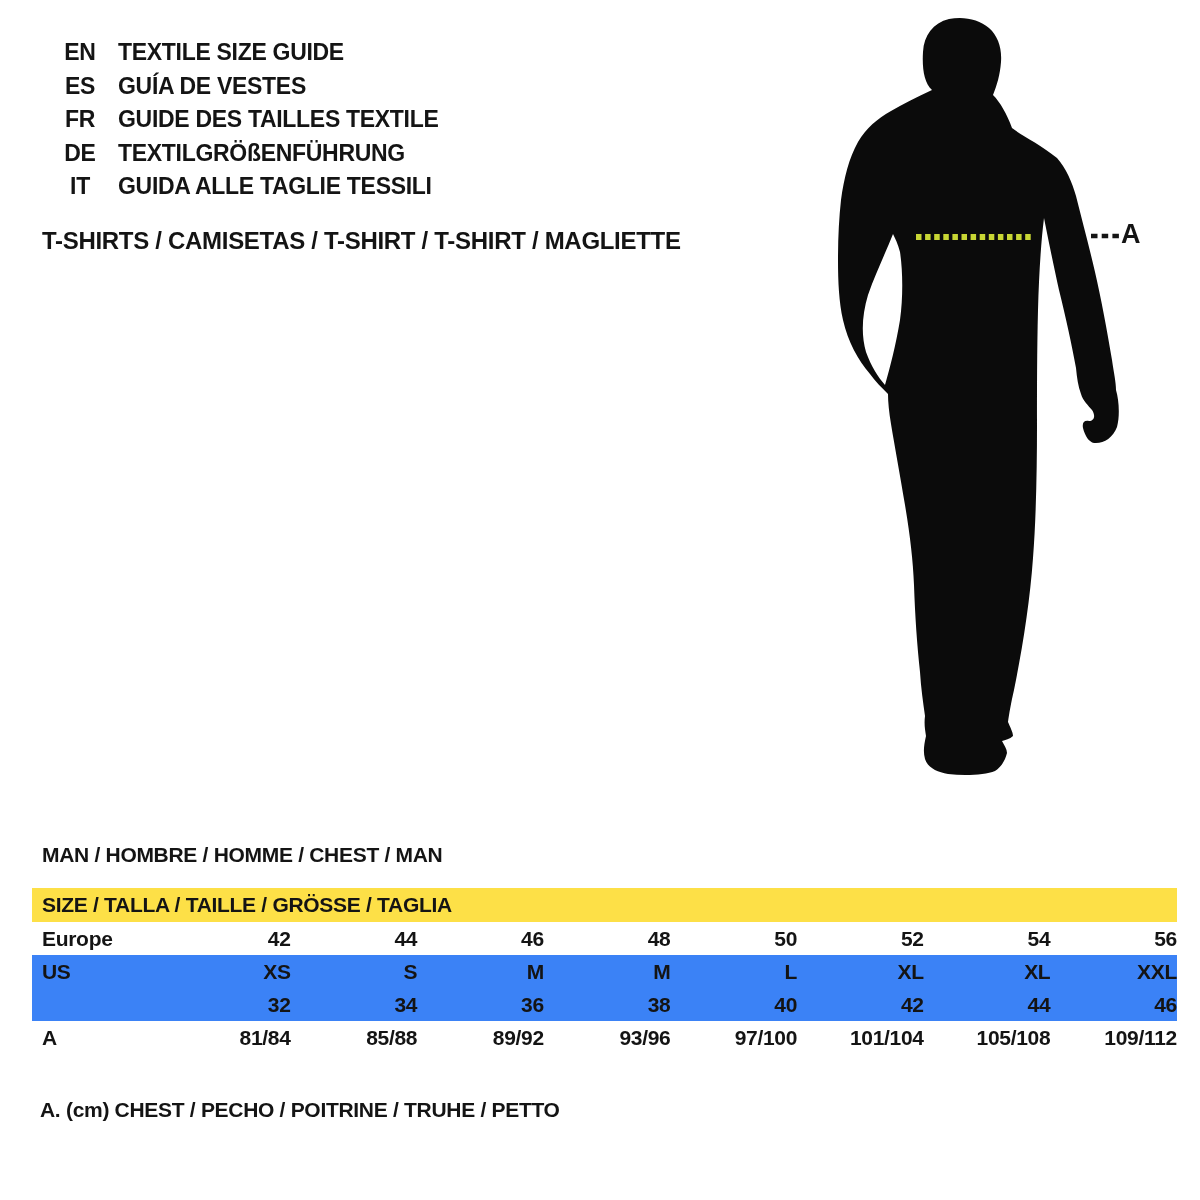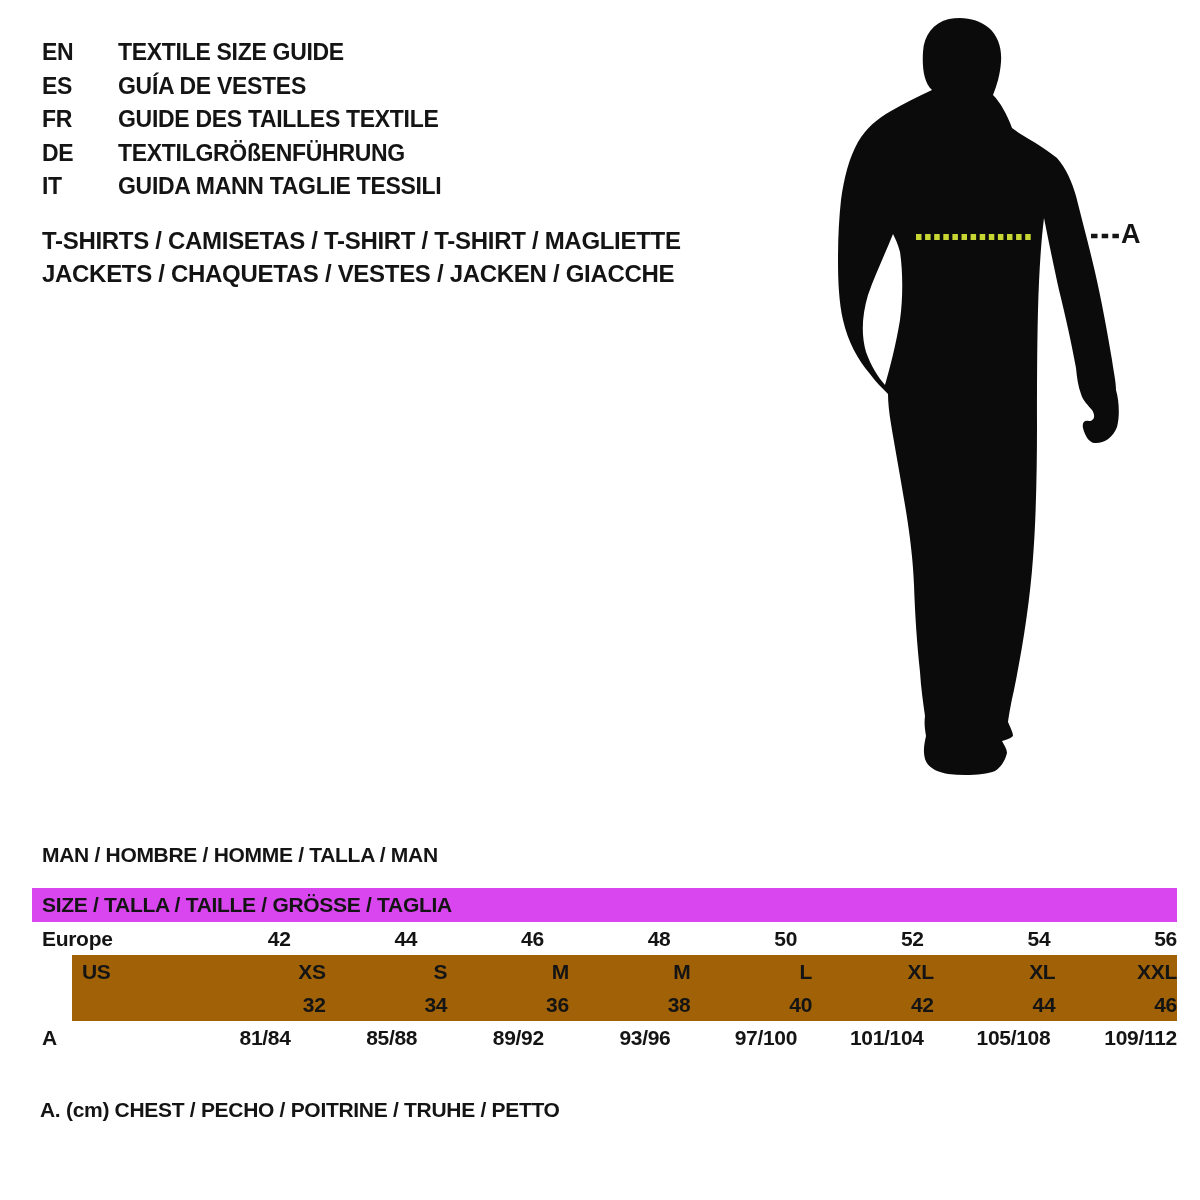--- a/index.html
+++ b/index.html
@@ -9,33 +9,33 @@
     background:#ffffff;
     font-family:"Liberation Sans","DejaVu Sans",sans-serif;
     font-weight:700;
     color:#141414;
     letter-spacing:-0.3px;
     overflow:hidden;
   }
   
   .lang-list{position:absolute;left:42px;top:36px;}
   .lang-row{display:flex;line-height:33.5px;font-size:23px;}
-  .lang-code{width:76px;flex:0 0 76px;}
+  .lang-code{width:76px;flex:0 0 76px;text-align:center;}
   
   .categories{position:absolute;left:42px;top:224px;font-size:24px;line-height:33px;}
   
   .figure-svg{position:absolute;left:820px;top:0px;width:320px;height:800px;}
   .measure-label{position:absolute;left:1121px;top:219px;font-size:27px;letter-spacing:0;}
   
   .section-title{position:absolute;left:42px;top:843px;font-size:21px;}
   
   .size-table{position:absolute;left:32px;top:888px;width:1145px;font-size:21px;}
-  .thead{height:34px;background:#d946ef;display:flex;align-items:center;padding-left:10px;box-sizing:border-box;font-size:21px;}
+  .thead{height:34px;background:#fde047;display:flex;align-items:center;padding-left:10px;box-sizing:border-box;font-size:21px;}
   .trow{display:grid;grid-template-columns:132px repeat(8,1fr);height:33px;align-items:center;}
-  .trow.stripe{background:#a16207;margin-left:40px;}
+  .trow.stripe{background:#3b82f6;}
   .trow .lbl{padding-left:10px;text-align:left;}
   .trow .val{text-align:right;}
   
   .footnote{position:absolute;left:40px;top:1098px;font-size:21px;}
 </style>
 </head>
 <body>
 
 <div class="canvas">
 
@@ -51,27 +51,26 @@
     <div class="lang-row">
       <span class="lang-code">FR</span>
       <span class="lang-title">GUIDE DES TAILLES TEXTILE</span>
     </div>
     <div class="lang-row">
       <span class="lang-code">DE</span>
       <span class="lang-title">TEXTILGRÖßENFÜHRUNG</span>
     </div>
     <div class="lang-row">
       <span class="lang-code">IT</span>
-      <span class="lang-title">GUIDA MANN TAGLIE TESSILI</span>
+      <span class="lang-title">GUIDA ALLE TAGLIE TESSILI</span>
     </div>
   </div>
 
   <div class="categories">
     <div>T-SHIRTS / CAMISETAS / T-SHIRT / T-SHIRT / MAGLIETTE</div>
-    <div>JACKETS / CHAQUETAS / VESTES / JACKEN / GIACCHE</div>
   </div>
 
   <svg class="figure-svg" viewBox="820 0 320 800">
     <path d="M 932,90
          C 924,83 922,68 923,52
          C 924,35 933,23 949,19
          C 963,16 979,19 989,28
          C 998,36 1002,48 1001,62
          C 1000,75 997,85 993,95
          C 1000,102 1007,114 1012,128
@@ -122,21 +121,21 @@
          C 871,366 878,377 885,385
          C 890,368 896,344 900,320
          C 903,298 903,272 900,252
          C 898,244 895,238 893,234
          Z"></path>
     <line x1="916" y1="237" x2="1031" y2="237" stroke-width="6" stroke-dasharray="5.5 3.6" stroke="#c8d634"></line>
     <line x1="1091" y1="236" x2="1119" y2="236" stroke-width="4.5" stroke-dasharray="6.5 4.2" stroke="#151515"></line>
   </svg>
   <span class="measure-label">A</span>
 
-  <div class="section-title">MAN / HOMBRE / HOMME / TALLA / MAN</div>
+  <div class="section-title">MAN / HOMBRE / HOMME / CHEST / MAN</div>
 
   <div class="size-table">
     <div class="thead">SIZE / TALLA / TAILLE / GRÖSSE / TAGLIA</div>
 
     <div class="trow">
       <span class="lbl">Europe</span>
       <span class="val">42</span>
       <span class="val">44</span>
       <span class="val">46</span>
       <span class="val">48</span>

